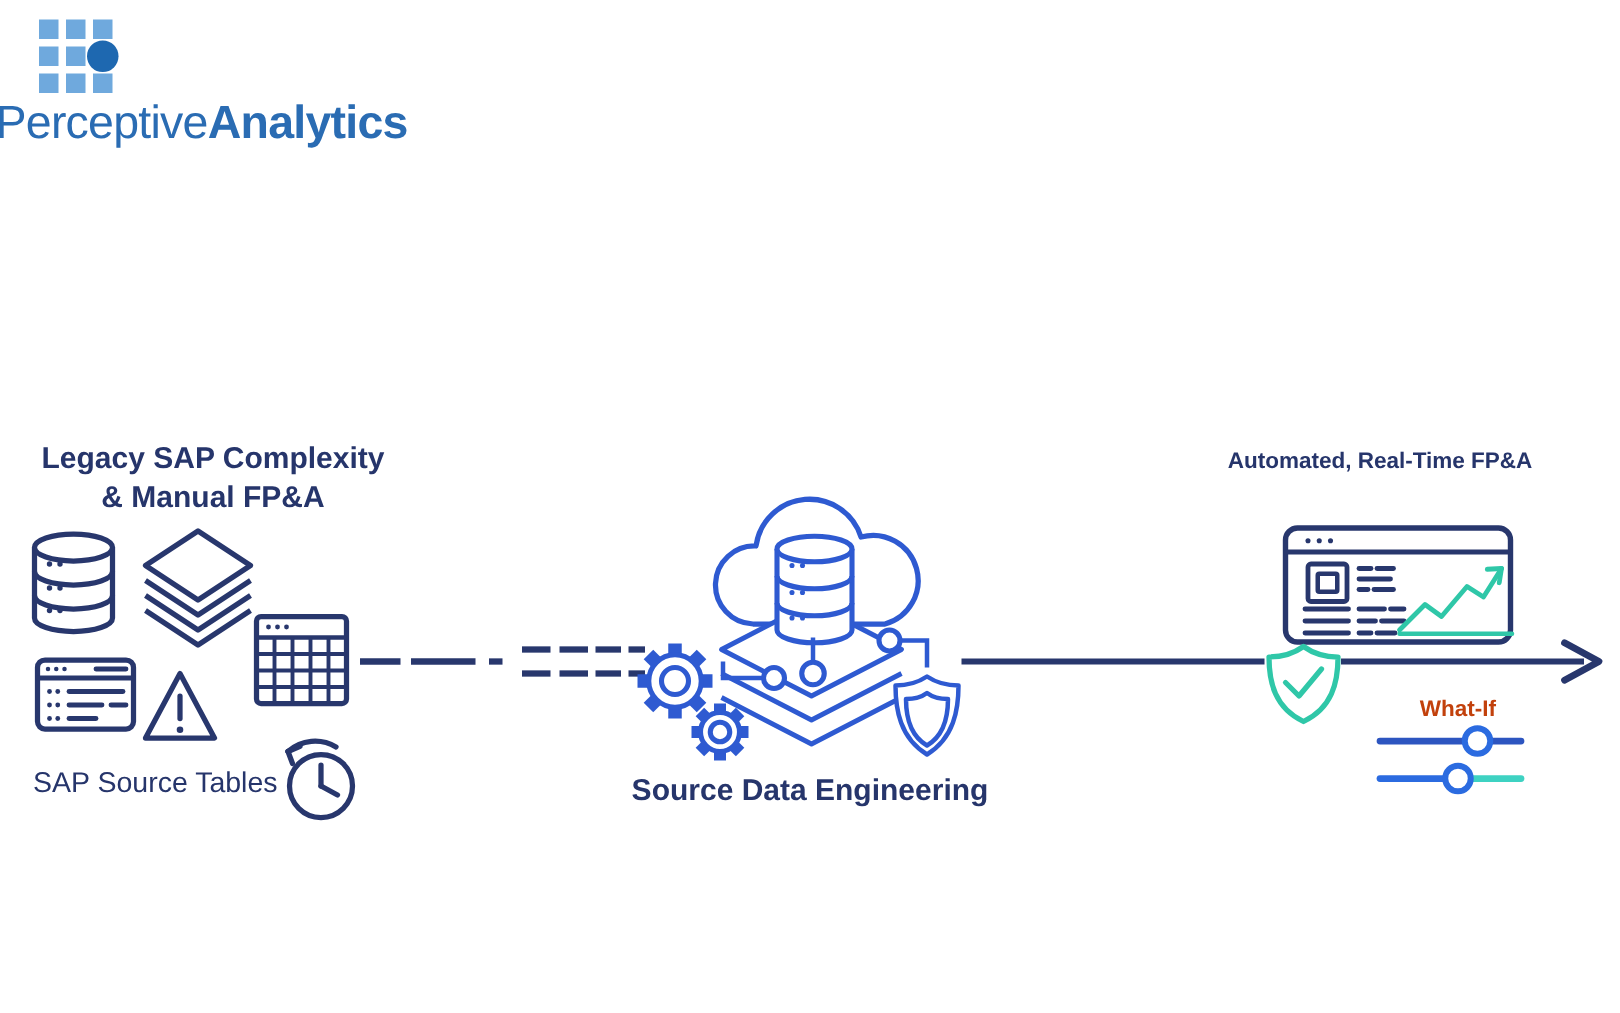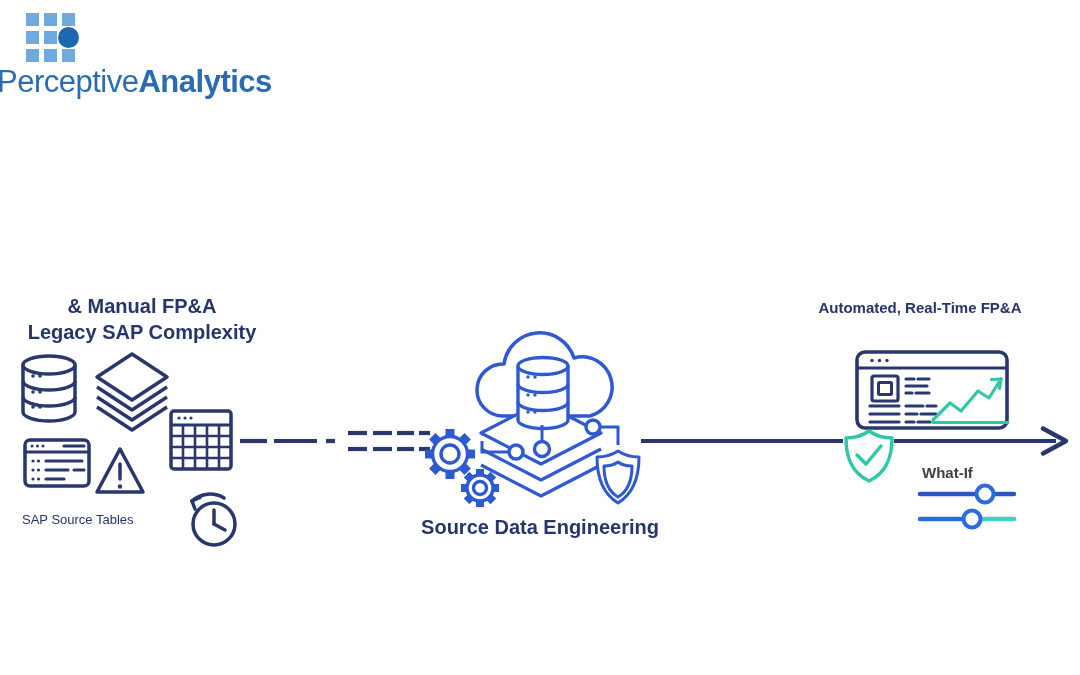--- a/index.html
+++ b/index.html
@@ -14,22 +14,22 @@
   .logo-sq{position:absolute;width:13px;height:13px;background:#6fa9dd;}
   .logo-circle{position:absolute;left:58px;top:27px;width:21px;height:21px;border-radius:50%;background:#1e68b0;}
   #logo-text{position:absolute;left:-3px;top:64px;white-space:nowrap;color:#2a6cb3;font-size:31px;letter-spacing:-0.5px;}
   #logo-text .light{font-weight:400;}
   #logo-text .bold{font-weight:700;margin-top:12px;}
   
   .sec-title{color:#26356b;font-weight:700;text-align:center;font-size:20px;line-height:26px;}
   #left-title{left:8px;top:293px;width:268px;}
   #center-title{left:405px;top:514px;width:270px;}
   #right-title{left:768px;top:295px;width:304px;font-size:15px;white-space:nowrap;}
-  #sap-caption{left:22px;top:512px;color:#26356b;font-size:13px;font-weight:400;white-space:nowrap;}
-  #whatif-label{left:922px;top:464px;width:100px;color:#404040;font-size:15px;font-weight:700;}
+  #sap-caption{left:22px;top:512px;color:#26356b;font-size:19px;font-weight:400;white-space:nowrap;}
+  #whatif-label{left:922px;top:464px;width:100px;text-align:center;color:#c2410c;font-size:15px;font-weight:700;}
   svg{display:block;}
 </style>
 </head>
 <body>
 
 <div id="canvas">
 
   <div class="abs" id="logo">
     <div>
       <div class="logo-sq" style="left:26px;top:13px"></div>
@@ -41,22 +41,22 @@
       <div class="logo-sq" style="left:26px;top:49px"></div>
         <div class="logo-sq" style="left:44px;top:49px"></div>
         <div class="logo-sq" style="left:62px;top:49px"></div>
     </div>
     <div id="logo-text">
       <span class="light">Perceptive</span><span class="bold">Analytics</span>
     </div>
   </div>
 
   <div class="abs sec-title" id="left-title">
+    <div>Legacy SAP Complexity</div>
     <div>&amp; Manual FP&amp;A</div>
-    <div>Legacy SAP Complexity</div>
   </div>
   <div class="abs sec-title" id="center-title">
     <div>Source Data Engineering</div>
   </div>
   <div class="abs sec-title" id="right-title">Automated, Real-Time FP&amp;A</div>
   <div class="abs" id="sap-caption">SAP Source Tables</div>
   <div class="abs" id="whatif-label">What-If</div>
 
   <svg class="abs" style="left:0;top:0" width="1080" height="675" viewBox="0 0 1080 675">
 

